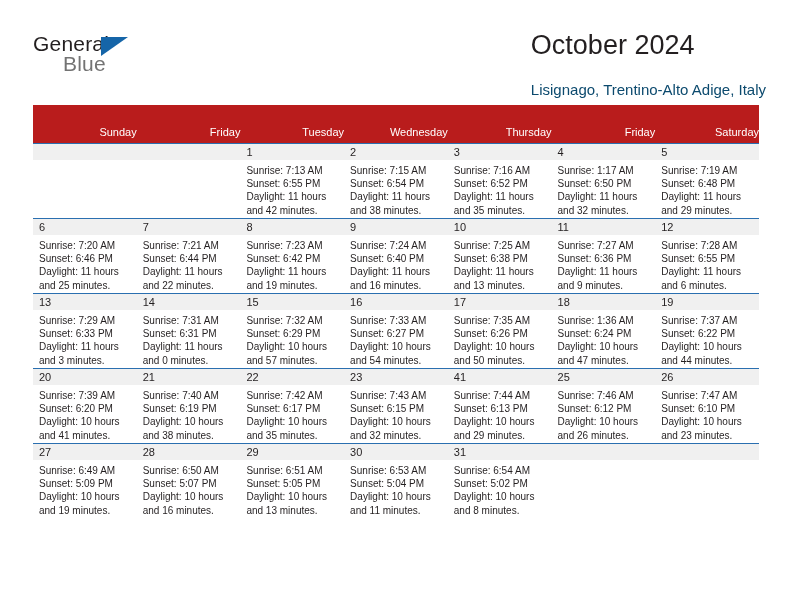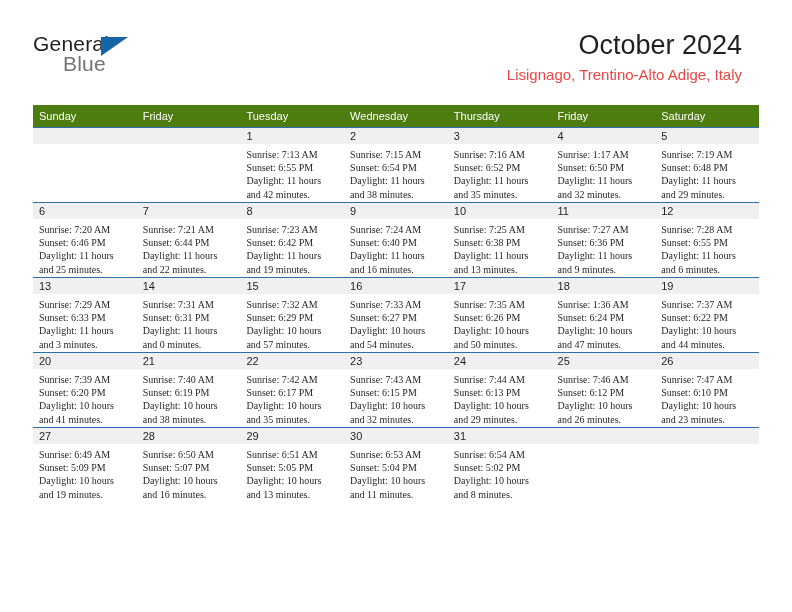--- a/index.html
+++ b/index.html
@@ -19,21 +19,21 @@
     width: 792px;
     height: 612px;
     box-sizing: border-box;
   }
 
   
   .header {
     position: absolute;
     left: 33px;
     top: 28px;
-    right: 50px;
+    right: 26px;
     height: 68px;
   }
   .brand {
     position: absolute;
     left: 0;
     top: 4px;
     width: 200px;
     height: 56px;
   }
   .brand-general {
@@ -60,52 +60,51 @@
     top: 20px;
     font-size: 21px;
     color: #737373;
     letter-spacing: 0.2px;
   }
 
   .title-block {
     position: absolute;
     right: 0;
     top: 0;
-    text-align: right;
   }
   .month-title {
     font-size: 27px;
     color: #231f20;
     line-height: 34px;
     white-space: nowrap;
   }
   .location-sub {
     font-size: 15px;
-    color: #ef4444;
+    color: #0c4a6e;
     line-height: 22px;
-    margin-top: 2px;
+    margin-top: 17px;
     white-space: nowrap;
   }
 
   
   .calendar {
     position: absolute;
     left: 33px;
     top: 105px;
     width: 726px;
     border-collapse: collapse;
     table-layout: fixed;
   }
   .calendar th {
-    background: #4d7c0f;
+    background: #b91c1c;
     color: #ffffff;
     font-size: 11px;
     font-weight: normal;
-    text-align: left;
-    padding: 5px 0 5px 6px;
+    text-align: right;
+    padding: 21px 0 5px 6px;
     height: 11px;
     border: none;
   }
   .calendar td {
     vertical-align: top;
     padding: 0;
     border: none;
     border-top: 1.4px solid #2a6fb0;
     height: 74px;
     background: #ffffff;
@@ -120,21 +119,20 @@
     font-size: 11px;
     color: #231f20;
     line-height: 15px;
     box-sizing: border-box;
   }
   .cell-body {
     padding: 4px 6px 0 6px;
     font-size: 10px;
     line-height: 13.2px;
     color: #231f20;
-    font-family: Liberation Serif, serif;
   }
   .cell-body div {
     white-space: nowrap;
   }
   .cell-empty .daynum-strip {
     background: #f0f0f0;
   }
 </style>
 </head>
 <body>
@@ -395,21 +393,21 @@
           <td>
             <div class="daynum-strip">23</div>
             <div class="cell-body">
               <div>Sunrise: 7:43 AM</div>
               <div>Sunset: 6:15 PM</div>
               <div>Daylight: 10 hours</div>
               <div>and 32 minutes.</div>
             </div>
           </td>
           <td>
-            <div class="daynum-strip">24</div>
+            <div class="daynum-strip">41</div>
             <div class="cell-body">
               <div>Sunrise: 7:44 AM</div>
               <div>Sunset: 6:13 PM</div>
               <div>Daylight: 10 hours</div>
               <div>and 29 minutes.</div>
             </div>
           </td>
           <td>
             <div class="daynum-strip">25</div>
             <div class="cell-body">

